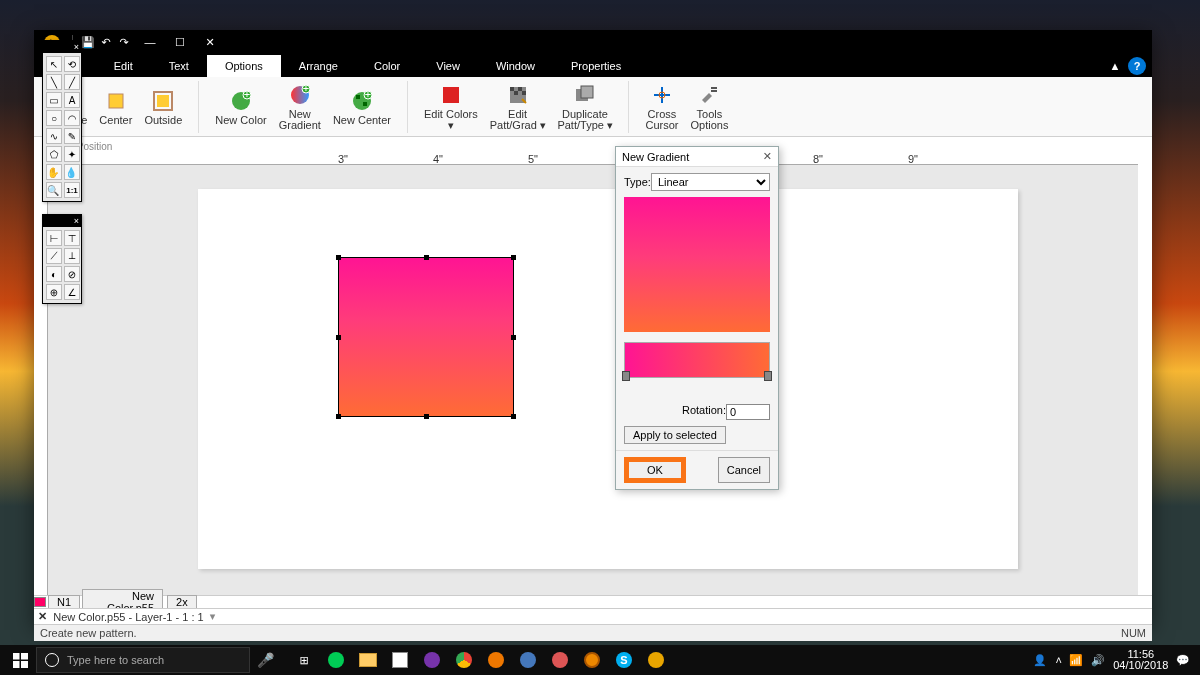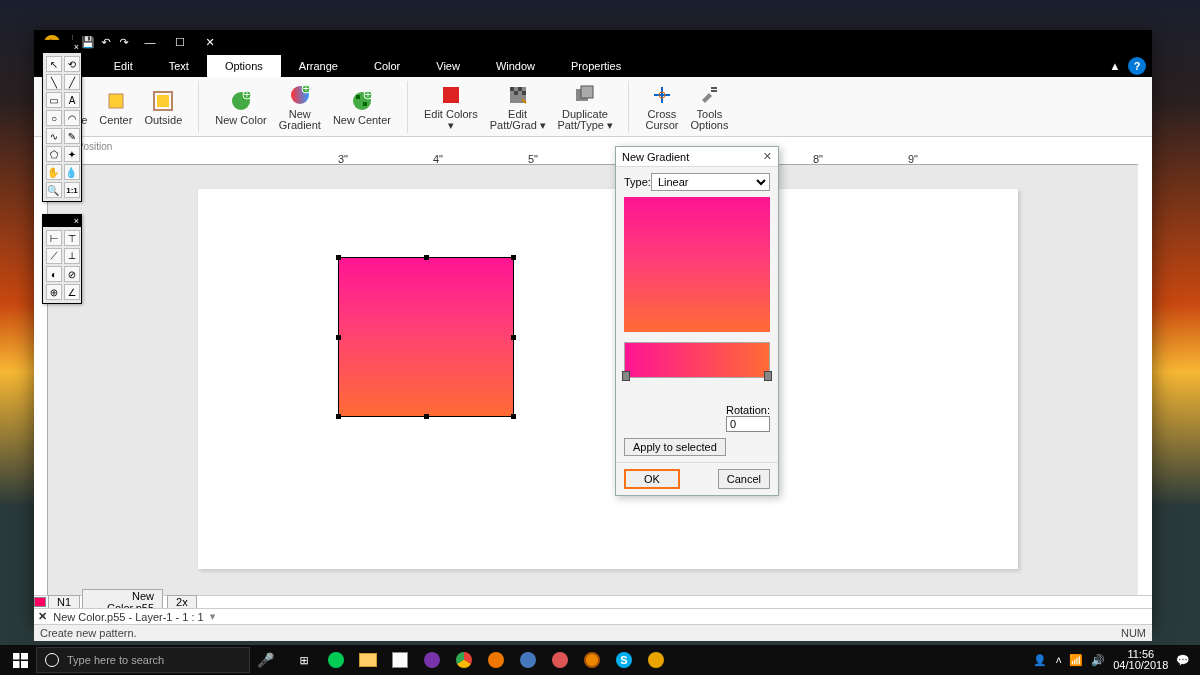--- a/index.html
+++ b/index.html
@@ -58,21 +58,21 @@
 .dialog .preview{height:135px;background:linear-gradient(180deg,#ff1493 0%,#ff3c7a 45%,#ff6b35 100%);margin:2px 0}
 .dialog .slider{height:36px;background:linear-gradient(90deg,#ff1493 0%,#ff6b35 100%);margin:4px 0;position:relative;border:1px solid #aaa}
 .dialog .slider::before,.dialog .slider::after{content:"";position:absolute;bottom:-4px;width:6px;height:8px;background:#888;border:1px solid #444}
 .dialog .slider::before{left:-3px}
 .dialog .slider::after{right:-3px}
 .dialog .rot-row{display:flex;justify-content:flex-end;align-items:center;gap:6px;margin-top:18px}
 .dialog input[type=text]{width:44px;border:1px solid #888;padding:1px 3px;font-size:11px}
 .dialog .apply-row{display:flex;margin-top:2px}
 .dialog .btn{border:1px solid #999;background:#efefef;padding:2px 8px;font-size:11px;cursor:pointer}
 .dialog .btn-row{display:flex;justify-content:space-between;padding:6px 8px;border-top:1px solid #ddd}
-.dialog .btn.ok{border:2px solid #f97316;padding:2px 18px}
+.dialog .btn.ok{border:5px solid #f97316;padding:2px 18px}
 
 .taskbar{position:absolute;bottom:0;left:0;right:0;height:30px;background:#0d0d0d;display:flex;align-items:center;padding:0 4px;color:#fff}
 .taskbar .start{width:32px;height:28px;display:flex;align-items:center;justify-content:center;cursor:pointer;font-size:14px}
 .taskbar .search{display:flex;align-items:center;background:#1a1a1a;border:1px solid #333;height:26px;width:214px;padding:0 8px;color:#aaa;cursor:text}
 .taskbar .search .o{width:14px;height:14px;border:1.5px solid #fff;border-radius:50%;margin-right:8px}
 .taskbar .tb-icons{display:flex;gap:4px;margin-left:8px}
 .taskbar .tb-icons .ti{width:28px;height:28px;display:flex;align-items:center;justify-content:center;cursor:pointer}
 .taskbar .tray{margin-left:auto;display:flex;align-items:center;gap:8px;font-size:10px;padding-right:6px}
 .taskbar .tray .clock{display:flex;flex-direction:column;align-items:center;line-height:11px}
 .ico-circle{width:16px;height:16px;border-radius:50%}
@@ -338,21 +338,21 @@
     <span class="x">✕</span>
   </div>
   <div class="d-body">
     <div class="row">
       <span>Type:</span>
       <select><option>Linear</option></select>
     </div>
     <div class="preview"></div>
     <div class="slider"></div>
     <div class="rot-row">
-      <div style="display:flex;flex-direction:column;align-items:flex-end">
+      <div style="display:flex;flex-direction:row;align-items:flex-start">
         <span>Rotation:</span>
         <input type="text" value="0" style="">
       </div>
     </div>
     <div class="apply-row">
       <button class="btn">Apply to selected</button>
     </div>
   </div>
   <div class="btn-row">
     <button class="btn ok">OK</button>

